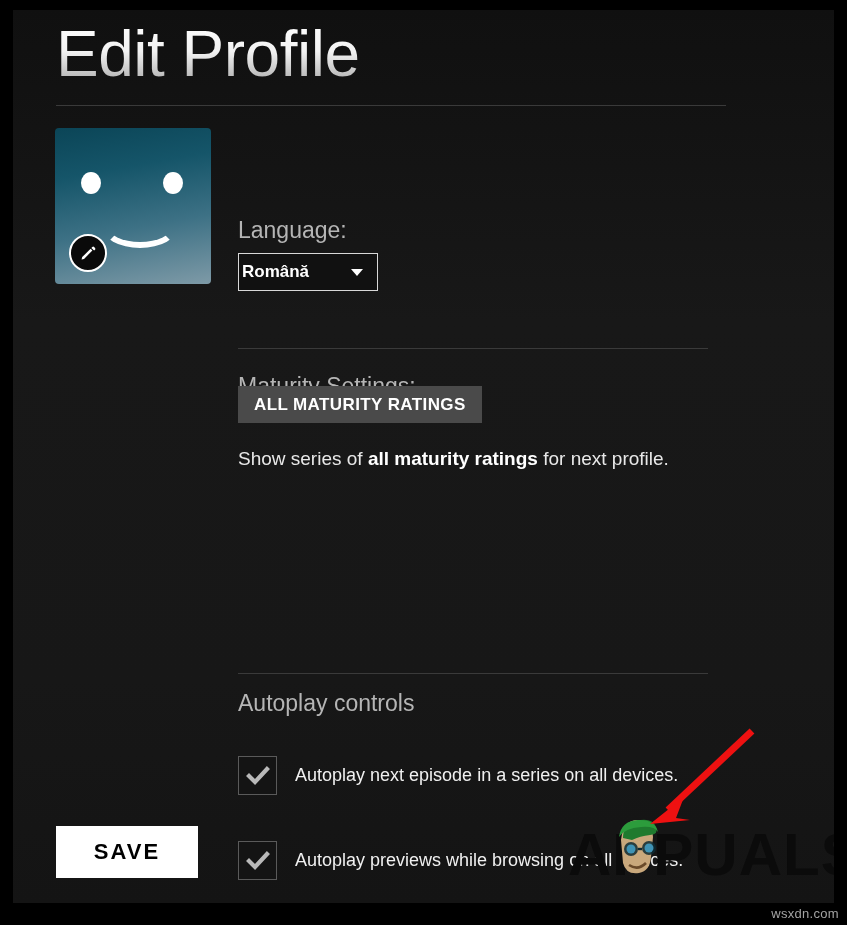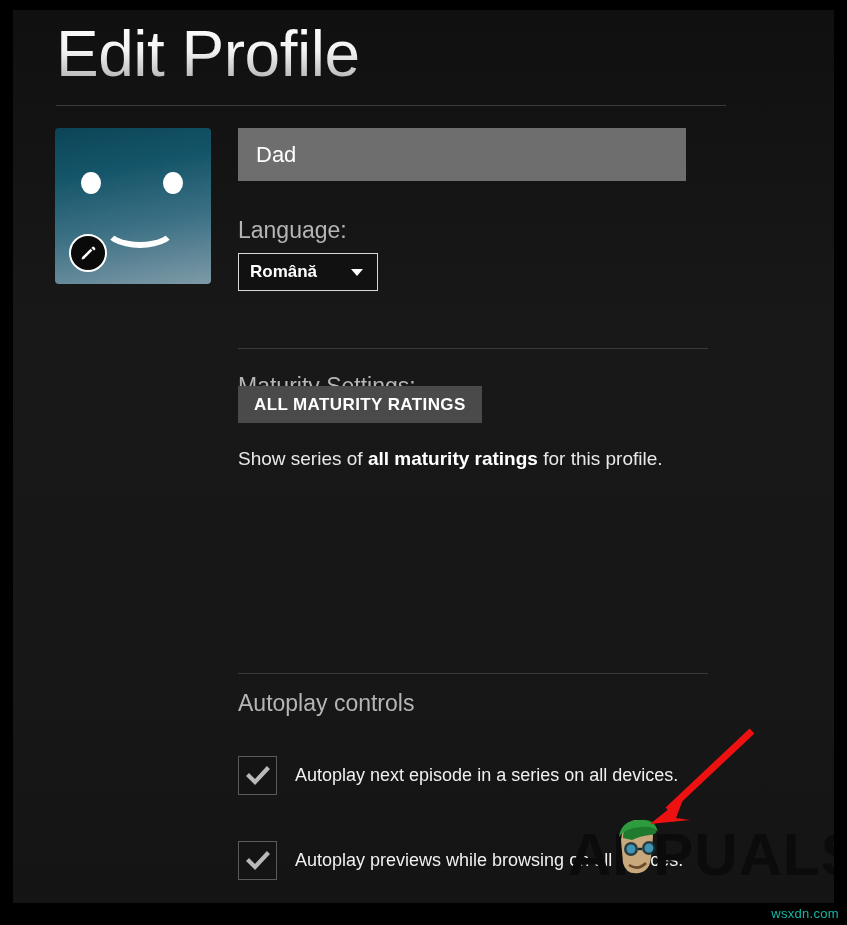--- a/index.html
+++ b/index.html
@@ -149,21 +149,21 @@
     left: 225px;
     top: 243px;
     width: 140px;
     height: 38px;
     background: #111111;
     border: 1px solid #d8d8d8;
     color: #ffffff;
     font-family: "Liberation Sans", sans-serif;
     font-size: 17px;
     font-weight: bold;
-    padding-left: 11px;
+    padding-left: 3px;
     box-sizing: border-box;
     display: flex;
     align-items: center;
     cursor: pointer;
   }
   #language-caret {
     position: absolute;
     right: 14px;
     top: 50%;
     margin-top: -3px;
@@ -297,21 +297,21 @@
     height: 925px;
     pointer-events: none;
   }
 
   
   #site-credit {
     position: absolute;
     right: 8px;
     bottom: 4px;
     font-size: 13px;
-    color: #14b8a6;
+    color: #a3a3a3;
     letter-spacing: 0.3px;
   }
 </style>
 </head>
 <body>
 
 <div id="screen">
   <div id="panel">
 
     <div id="title">Edit Profile</div>
@@ -324,33 +324,32 @@
         <div id="mouth"></div>
       </div>
       <div id="edit-badge">
         <svg width="18" height="18" viewBox="0 0 18 18" aria-hidden="true">
           <path d="M3.2 13.1 L11.6 4.7 L13.4 6.5 L5.0 14.9 L2.6 15.5 Z" fill="#ffffff"></path>
           <path d="M12.4 3.9 L13.3 3.0 a1.3 1.3 0 0 1 1.8 0 l0.9 0.9 a1.3 1.3 0 0 1 0 1.8 l-0.9 0.9 Z" fill="#ffffff"></path>
         </svg>
       </div>
     </div>
 
-    <input id="name-input" type="text" value="Dad" style="">
 
     <div class="section-label" id="label-language">Language:</div>
     <div id="language-select">
       <span>Română</span>
       <span id="language-caret"></span>
     </div>
 
     <div class="divider" id="divider-lang"></div>
 
     <div class="section-label" id="label-maturity">Maturity Settings:</div>
     <div id="maturity-badge">ALL MATURITY RATINGS</div>
-    <div id="maturity-desc"><span>Show series of </span><b>all maturity ratings</b><span> for this profile.</span></div>
+    <div id="maturity-desc"><span>Show series of </span><b>all maturity ratings</b><span> for next profile.</span></div>
 
     <div class="divider" id="divider-mat"></div>
 
     <div class="section-label" id="label-autoplay">Autoplay controls</div>
 
     <div class="check-row" id="check-row-0">
       <div class="checkbox">
         <svg width="26" height="26" viewBox="0 0 26 26" aria-hidden="true">
           <path d="M4 13 L10 19 L22 6" fill="none" stroke="#b9b9b9" stroke-width="4.2" stroke-linecap="square"></path>
         </svg>
@@ -373,20 +372,21 @@
       <path d="M14 28 q0 -14 13 -17 q16 -4 20 6 q3 7 -6 8 q-10 1 -18 5 z" fill="#1f7a2e"></path>
       <path d="M10 27 q6 -9 22 -10 q14 -1 17 5 q-3 -13 -20 -12 q-17 1 -19 17 z" fill="#2c9c3c"></path>
       <ellipse cx="22" cy="39" rx="7" ry="7" fill="#0e2a33" opacity="0.85"></ellipse>
       <ellipse cx="40" cy="38" rx="7" ry="7" fill="#0e2a33" opacity="0.85"></ellipse>
       <ellipse cx="22" cy="39" rx="4.5" ry="4.5" fill="#3f93b5"></ellipse>
       <ellipse cx="40" cy="38" rx="4.5" ry="4.5" fill="#3f93b5"></ellipse>
       <path d="M29 39 h4" stroke="#0e2a33" stroke-width="2.4" fill="none"></path>
       <path d="M20 55 q9 6 17 -2" stroke="#6a4a2a" stroke-width="2.6" fill="none"></path>
     </svg>
 
+    <div id="save-button">SAVE</div>
 
   </div>
 
   <svg id="arrow" viewBox="0 0 847 925">
     <path d="M752 731 L668 810" stroke="#ee1111" stroke-width="7" stroke-linecap="butt" fill="none"></path>
     <path d="M650 824 L684 797 L676 818 L690 820 Z" fill="#ee1111"></path>
   </svg>
 
   <div id="site-credit">wsxdn.com</div>
 </div>

